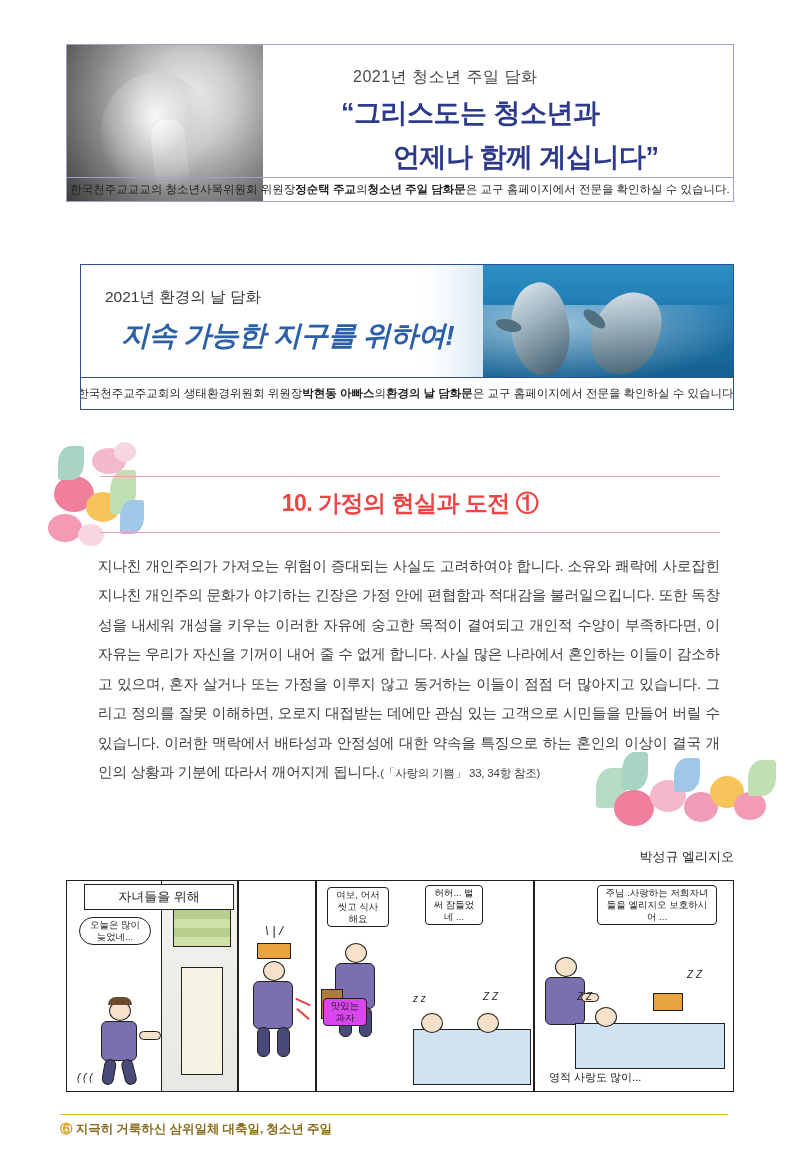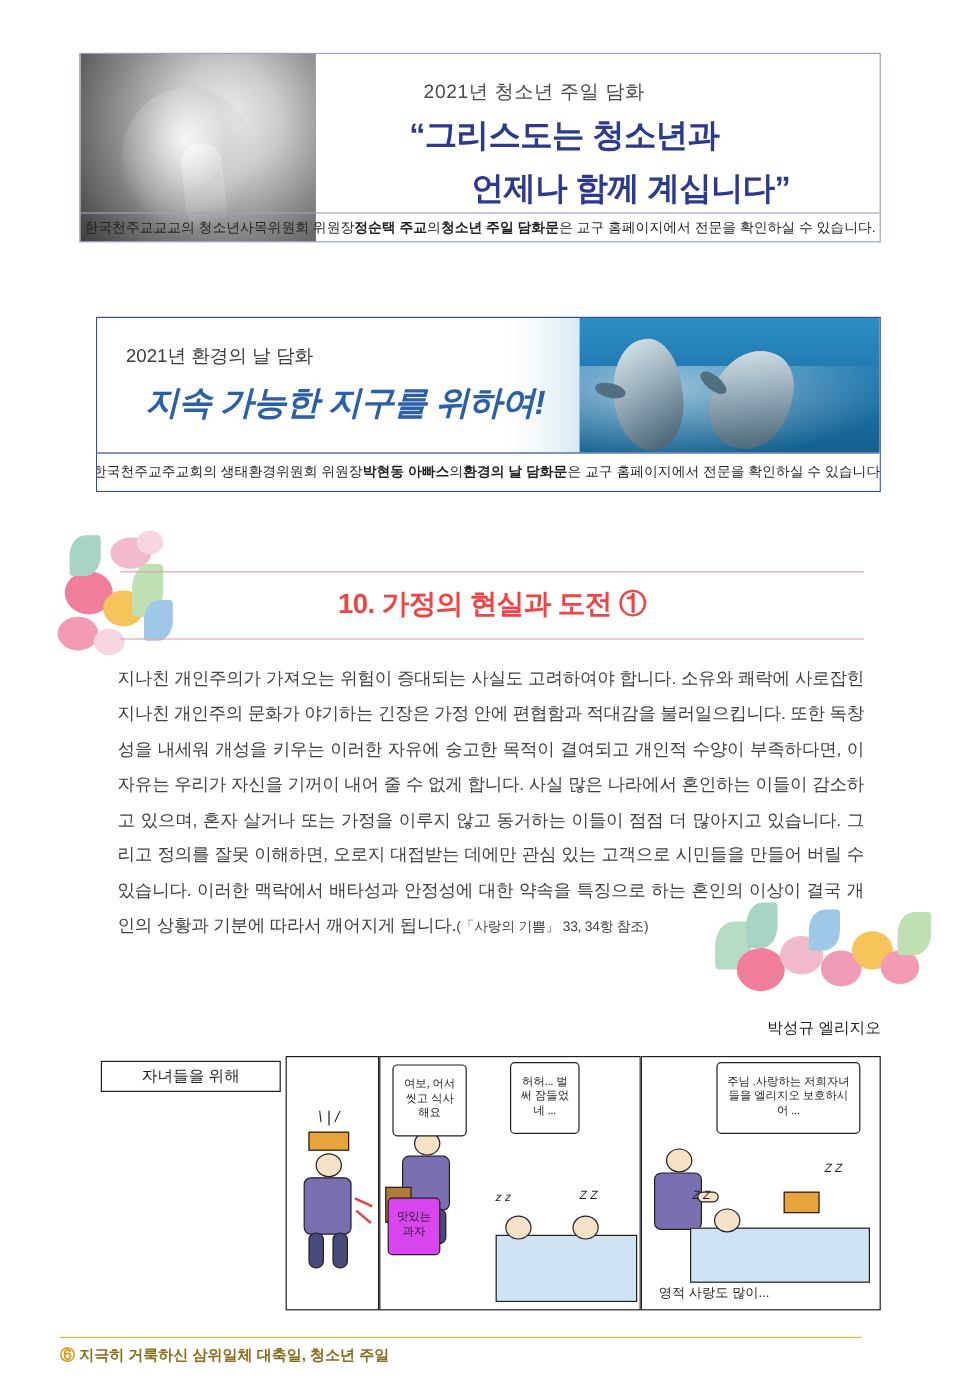--- a/index.html
+++ b/index.html
@@ -178,39 +178,39 @@
     background: repeating-linear-gradient(0deg,#cfe0a8 0 9px,#b9cf8e 9px 18px);
     border: 1px solid #231f20;
   }
   .p1-door {
     position: absolute; right: 14px; top: 86px; width: 42px; height: 108px;
     background: #f7f3e4; border: 1px solid #231f20;
   }
   .bubble {
     position: absolute; background: #fff; border: 1px solid #231f20;
     border-radius: 16px; font-size: 9.5px; line-height: 1.25;
-    padding: 11px 6px; text-align: center; z-index: 2; font-family: Liberation Serif, serif;
+    padding: 1px 6px; text-align: center; z-index: 2;
   }
   .bubble.sq { border-radius: 4px; }
   .figure { position: absolute; }
   .fig-body { position: absolute; border-radius: 6px; }
   .fig-head {
     position: absolute; width: 22px; height: 20px; border-radius: 50%;
     background: #f6e2c8; border: 1px solid #231f20;
   }
   .fig-hair { position:absolute; width: 24px; height: 8px; background:#6b4a2f; border-radius: 8px 8px 0 0; }
   .bed {
     position: absolute; background: #cfe3f2; border: 1px solid #231f20;
   }
   .zzz { position: absolute; font-size: 10px; color: #231f20; font-style: italic; }
   .book { position:absolute; width: 30px; height: 18px; background:#e8a33d; border:1px solid #231f20; }
 
   
   #footer {
-    position: absolute; left: 50px; top: 1114px; width: 668px;
+    position: absolute; left: 60px; top: 1114px; width: 668px; font-family: Liberation Serif, serif;
   }
   .footer-rule { height: 1px; background: #e2b34a; width: 100%; }
   .footer-text {
     margin-top: 6px; font-size: 12.5px; color: #8a6d1f; font-weight: bold;
   }
   .footer-num { color: #d79a1f; }
 </style>
 </head>
 <body>
 
@@ -279,20 +279,36 @@
 </div>
 
 <div id="body-text">
   <span>지나친 개인주의가 가져오는 위험이 증대되는 사실도 고려하여야 합니다. 소유와 쾌락에 사로잡힌 지나친 개인주의 문화가 야기하는 긴장은 가정 안에 편협함과 적대감을 불러일으킵니다. 또한 독창성을 내세워 개성을 키우는 이러한 자유에 숭고한 목적이 결여되고 개인적 수양이 부족하다면, 이 자유는 우리가 자신을 기꺼이 내어 줄 수 없게 합니다. 사실 많은 나라에서 혼인하는 이들이 감소하고 있으며, 혼자 살거나 또는 가정을 이루지 않고 동거하는 이들이 점점 더 많아지고 있습니다. 그리고 정의를 잘못 이해하면, 오로지 대접받는 데에만 관심 있는 고객으로 시민들을 만들어 버릴 수 있습니다. 이러한 맥락에서 배타성과 안정성에 대한 약속을 특징으로 하는 혼인의 이상이 결국 개인의 상황과 기분에 따라서 깨어지게 됩니다.</span><span class="src">(「사랑의 기쁨」 33, 34항 참조)</span>
 </div>
 
 <div id="comic">
   <div class="comic-author">박성규 엘리지오</div>
   <div class="comic-title-box">자녀들을 위해</div>
 
+  <div class="panel" id="panel-1">
+    <div class="p1-house">
+      <div class="p1-win"></div>
+      <div class="p1-door"></div>
+    </div>
+    <div class="bubble" style="left:12px;top:36px;width:72px;">오늘은 많이 늦었네...</div>
+    <div class="figure">
+      <div class="fig-head" style="left:42px;top:120px;"></div>
+      <div class="fig-hair" style="left:41px;top:116px;"></div>
+      <div class="fig-body" style="left:34px;top:140px;width:36px;height:40px;background:#7a6fb0;border:1px solid #231f20;"></div>
+      <div class="fig-body" style="left:36px;top:178px;width:12px;height:26px;background:#4a4a7a;border:1px solid #231f20;transform:rotate(10deg);"></div>
+      <div class="fig-body" style="left:56px;top:178px;width:12px;height:26px;background:#4a4a7a;border:1px solid #231f20;transform:rotate(-14deg);"></div>
+      <div class="fig-body" style="left:72px;top:150px;width:22px;height:9px;background:#f6e2c8;border:1px solid #231f20;"></div>
+    </div>
+    <div class="zzz" style="left:10px;bottom:8px;">( ( (</div>
+  </div>
 
   <div class="panel" id="panel-2">
     <div class="zzz" style="left:26px;top:42px;font-size:13px;">\ | /</div>
     <div class="figure">
       <div class="book" style="left:18px;top:62px;width:34px;height:16px;"></div>
       <div class="fig-head" style="left:24px;top:80px;"></div>
       <div class="fig-body" style="left:14px;top:100px;width:40px;height:48px;background:#7a6fb0;border:1px solid #231f20;"></div>
       <div class="fig-body" style="left:18px;top:146px;width:13px;height:30px;background:#4a4a7a;border:1px solid #231f20;"></div>
       <div class="fig-body" style="left:38px;top:146px;width:13px;height:30px;background:#4a4a7a;border:1px solid #231f20;"></div>
       <div style="position:absolute;left:56px;top:120px;width:16px;height:2px;background:#e0453f;transform:rotate(25deg);"></div>

